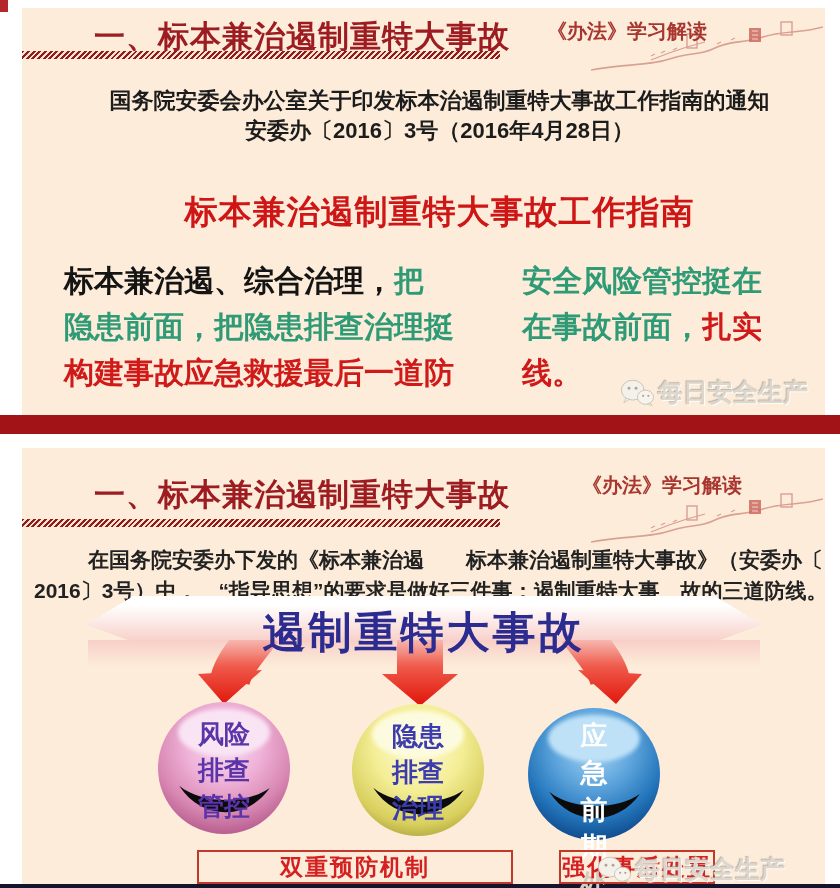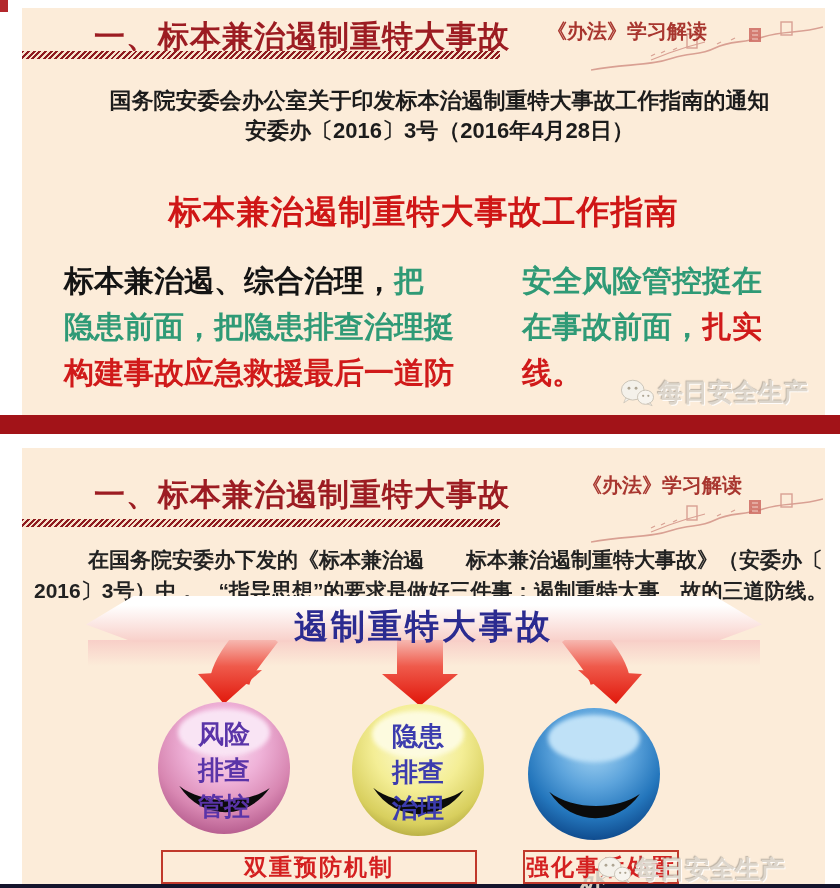--- a/index.html
+++ b/index.html
@@ -27,21 +27,21 @@
   #slide2 .wall { top:44px; }
   .hatch { position:absolute; left:0; width:478px; height:8px;
     background:repeating-linear-gradient(135deg,#8e1b20 0,#8e1b20 2px,#f7e3cc 2px,#f7e3cc 4px); }
   #slide1 .hatch { top:43px; }
   #slide2 .hatch { top:71px; }
 
   
   .notice { position:absolute; left:16px; width:100%; text-align:center; font-size:22px; font-weight:bold; color:#1c1c1c; white-space:nowrap; }
   .notice.n1 { top:78px; }
   .notice.n2 { top:108px; }
-  .doc-title { position:absolute; left:0; top:182px; width:100%; text-align:center;
+  .doc-title { position:absolute; left:16px; top:182px; width:100%; text-align:center;
     font-size:33px; font-weight:bold; color:#cf1616; letter-spacing:1px; white-space:nowrap; }
   .s1-body { position:absolute; left:42px; top:250px; width:760px; }
   .s1-body .line { font-size:30px; font-weight:bold; line-height:46px; white-space:nowrap; }
   .col-left { position:absolute; left:0; top:0; }
   .col-right { position:absolute; left:458px; top:0; }
   .tk { color:#141414; }
   .tg { color:#2f9a76; }
   .tr { color:#d01a1a; }
 
   
@@ -56,21 +56,21 @@
   .para { position:absolute; left:8px; top:96px; width:790px; font-size:21px; font-weight:bold; color:#222222; }
   .para .pl { line-height:31px; white-space:nowrap; }
   .para .pl1 { padding-left:58px; }
   .para .pl2 { padding-left:4px; }
 
   
   .banner { position:absolute; left:64px; top:148px; width:676px; height:46px;
     background:linear-gradient(#ffffff 20%, #f8cfc8 100%);
     clip-path:polygon(0% 62%, 7% 0%, 93% 0%, 100% 62%, 93% 100%, 7% 100%); }
   .diagram-title { position:absolute; left:0; top:156px; width:100%; text-align:center;
-    font-size:34px; font-weight:bold; color:#2b2b90; letter-spacing:3px; z-index:5; white-space:nowrap; }
+    font-size:43px; font-weight:bold; color:#2b2b90; letter-spacing:3px; z-index:5; white-space:nowrap; }
   .arrows { position:absolute; left:0; top:192px; width:803px; height:70px; }
 
   .sphere { position:absolute; width:132px; height:132px; border-radius:50%; z-index:4; }
   .sphere::before { content:""; position:absolute; left:15%; top:5%; width:70%; height:36%;
     border-radius:50%; filter:blur(2px); }
   #sph1 { left:136px; top:254px;
     background:radial-gradient(circle at 50% 32%, #f8def2 0%, #efb2d8 34%, #d887b2 62%, #b2588a 84%, #7c3a5e 100%); }
   #sph1::before { background:#f9e4f4; }
   #sph2 { left:330px; top:256px;
     background:radial-gradient(circle at 50% 32%, #fdfbd8 0%, #f4ee96 40%, #d8cf5e 70%, #9c922e 92%, #6a6018 100%); }
@@ -85,21 +85,21 @@
   #sph1 .sph-label { color:#5a34a8; }
   #sph2 .sph-label { color:#3c3cae; }
   .vlabel { position:absolute; left:50%; top:10px; transform:translateX(-50%); width:30px;
     font-size:27px; font-weight:bold; line-height:37px; color:#ffffff; text-align:center;
     word-break:break-all; z-index:3; }
   .voverflow { position:absolute; left:50%; top:158px; transform:translateX(-50%);
     font-size:27px; font-weight:bold; color:#d3ccc1; z-index:3; }
 
   .label-box { position:absolute; top:402px; height:34px; border:2px solid #c0392b;
     display:flex; align-items:center; justify-content:center;
-    font-size:23px; font-weight:bold; color:#d42020; letter-spacing:2px; white-space:nowrap; z-index:6; }
+    font-size:23px; font-weight:bold; color:#d42020; letter-spacing:2px; white-space:nowrap; z-index:6;margin-left:36px; }
   #box1 { left:139px; width:316px; }
   #box2 { left:501px; width:156px; }
 </style>
 </head>
 <body>
 
 <div id="page">
 
   <div class="corner-mark"></div>
 
@@ -211,20 +211,21 @@
         <div>隐患</div>
         <div>排查</div>
         <div>治理</div>
       </div>
       <svg class="crescent" viewBox="0 0 100 34" preserveAspectRatio="none">
         <path d="M6,4 C28,34 72,34 94,6 C72,20 28,20 6,4 Z" fill="#0b0b0b"></path>
       </svg>
     </div>
 
     <div class="sphere" id="sph3">
+      <div class="vlabel">应急前期</div>
       <div class="voverflow">处</div>
       <svg class="crescent" viewBox="0 0 100 34" preserveAspectRatio="none">
         <path d="M6,4 C28,34 72,34 94,6 C72,20 28,20 6,4 Z" fill="#0b0b0b"></path>
       </svg>
     </div>
 
     <div class="label-box" id="box1">双重预防机制</div>
     <div class="label-box" id="box2">强化事后处置</div>
 
     <div class="wm">

